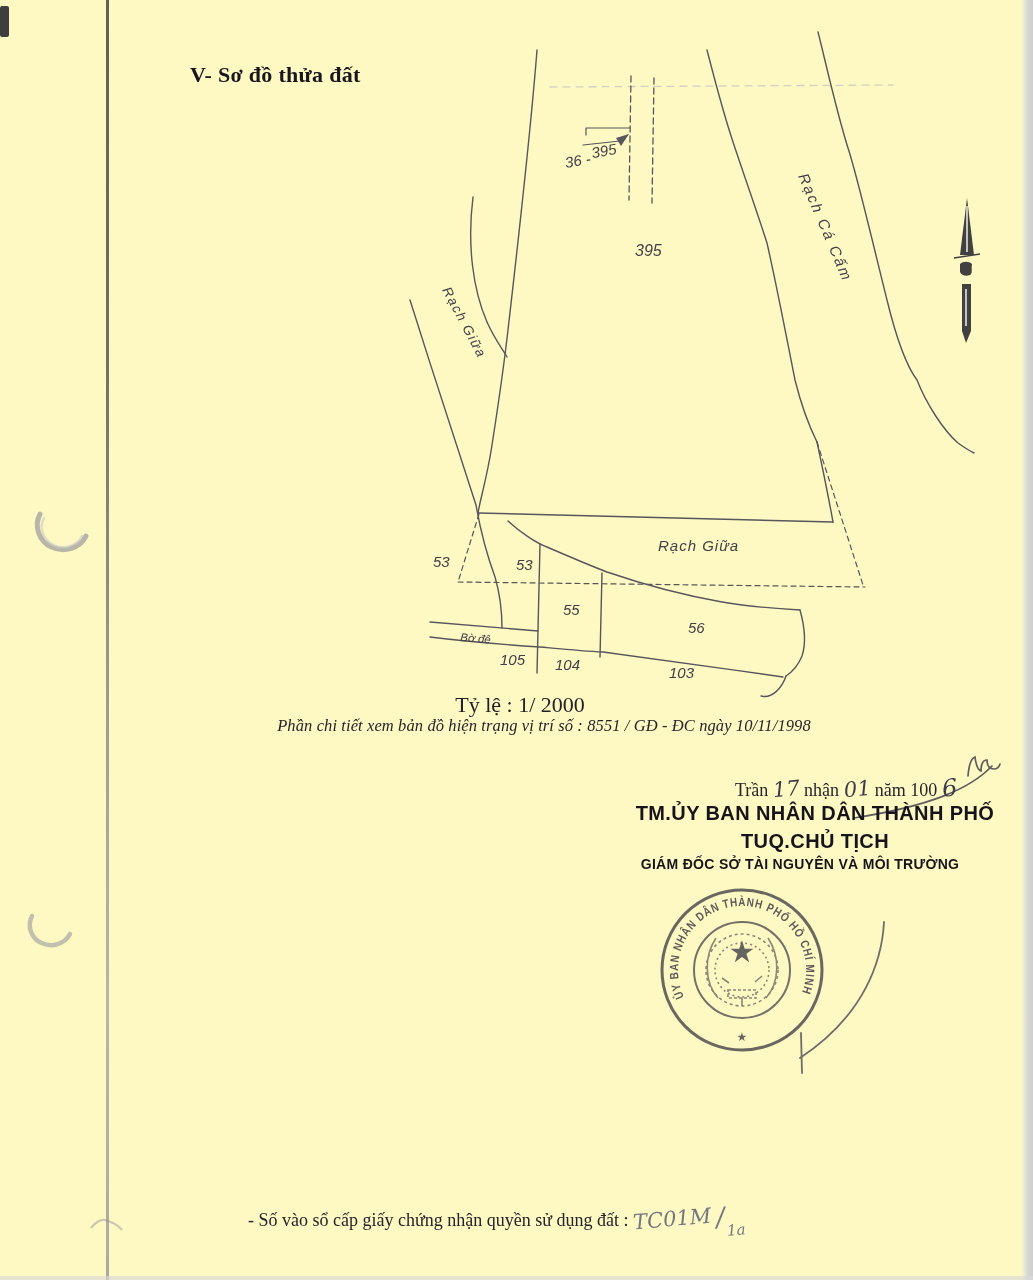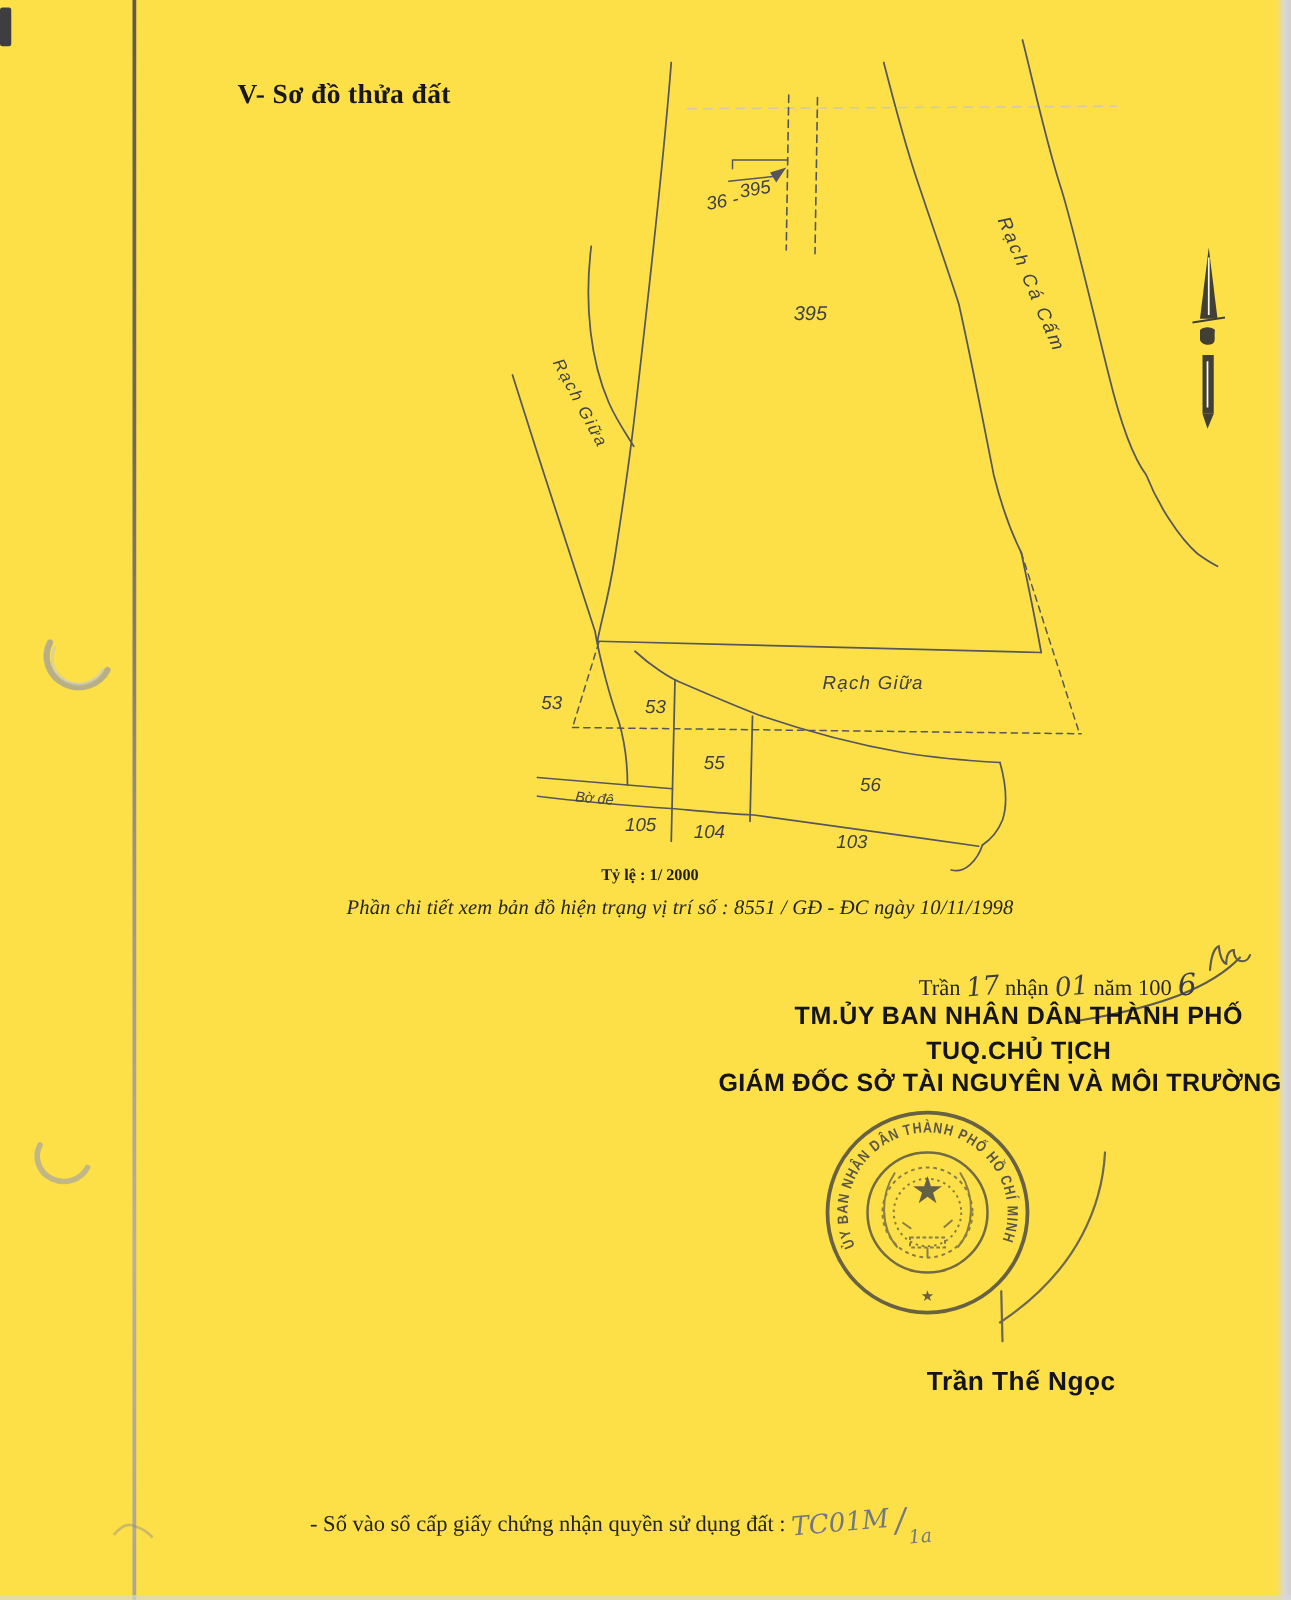--- a/index.html
+++ b/index.html
@@ -1,35 +1,35 @@
 <!DOCTYPE html>
 <html><head>
 <meta charset="utf-8">
 <style>
   html,body{margin:0;padding:0;background:#ffffff;}
   .page{
     position:relative;width:1033px;height:1280px;overflow:hidden;
-    background:#fde047;
+    background:#fef9c3;
     font-family:"Liberation Serif","DejaVu Serif",serif;
     color:#1d1d24;
   }
   .abs{position:absolute;}
   .sansb{font-family:"Liberation Sans","DejaVu Sans",sans-serif;font-weight:bold;color:#14141a;}
   .center{text-align:center;}
   .title{font-weight:bold;font-size:22px;letter-spacing:.3px;color:#17171d;}
   .note{font-size:16.5px;letter-spacing:.1px;color:#24242b;font-style:italic;}
-  .scale{font-size:13px;color:#202027;font-weight:bold;}
+  .scale{font-size:22px;color:#202027;}
   .dateline{font-size:18px;white-space:nowrap;color:#24242b;}
   .hw{
     font-family:"DejaVu Serif",serif;font-style:italic;font-size:21px;color:#3c3c48;
     display:inline-block;transform:rotate(-5deg);line-height:1;
   }
   .hw-faded{color:#737782;}
   .org1,.org2{font-size:20px;letter-spacing:.4px;}
-  .org3{font-size:20px;letter-spacing:.3px;}
+  .org3{font-size:14px;letter-spacing:.3px;}
   .signer{font-size:21px;letter-spacing:.4px;}
   .footerline{font-size:18px;color:#23232a;white-space:nowrap;}
   .reg-sub{font-size:15px;position:relative;top:9px;left:-2px;}
   .fold{
     left:106px;top:0;width:3px;height:1280px;opacity:.85;
     background:linear-gradient(#454548 0%,#57575a 28%,#8a8a8c 55%,#a9a9ab 78%,#9c9c9f 100%);
   }
   .corner-mark{left:0;top:6px;width:9px;height:31px;background:#3e3e41;border-radius:2px;}
   .right-band{
     left:1021px;top:0;width:12px;height:1280px;
@@ -168,21 +168,20 @@
     <text x="84" y="155" text-anchor="middle" font-size="12" fill="#3d3d44" opacity="0.8">★</text>
   </svg>
 
   <svg class="abs" style="left:770px;top:915px;" width="130" height="165">
     <g fill="none" stroke="#4a4a55" stroke-width="1.8" stroke-linecap="round" opacity="0.8">
       <path d="M114,7 C112,45 95,100 30,143"></path>
       <path d="M31,118 L32,158"></path>
     </g>
   </svg>
 
-  <div class="abs sansb signer center" style="left:687px;top:1094px;width:260px;">Trần Thế Ngọc</div>
 
   <div class="abs footerline" style="left:248px;top:1204px;">
     <span>- Số vào sổ cấp giấy chứng nhận quyền sử dụng đất : </span>
     <span class="hw hw-faded">TC01M</span>
     <span class="hw hw-faded" style="font-size:26px;">/</span>
     <span class="hw hw-faded reg-sub">1a</span>
   </div>
 
 </div>
 

